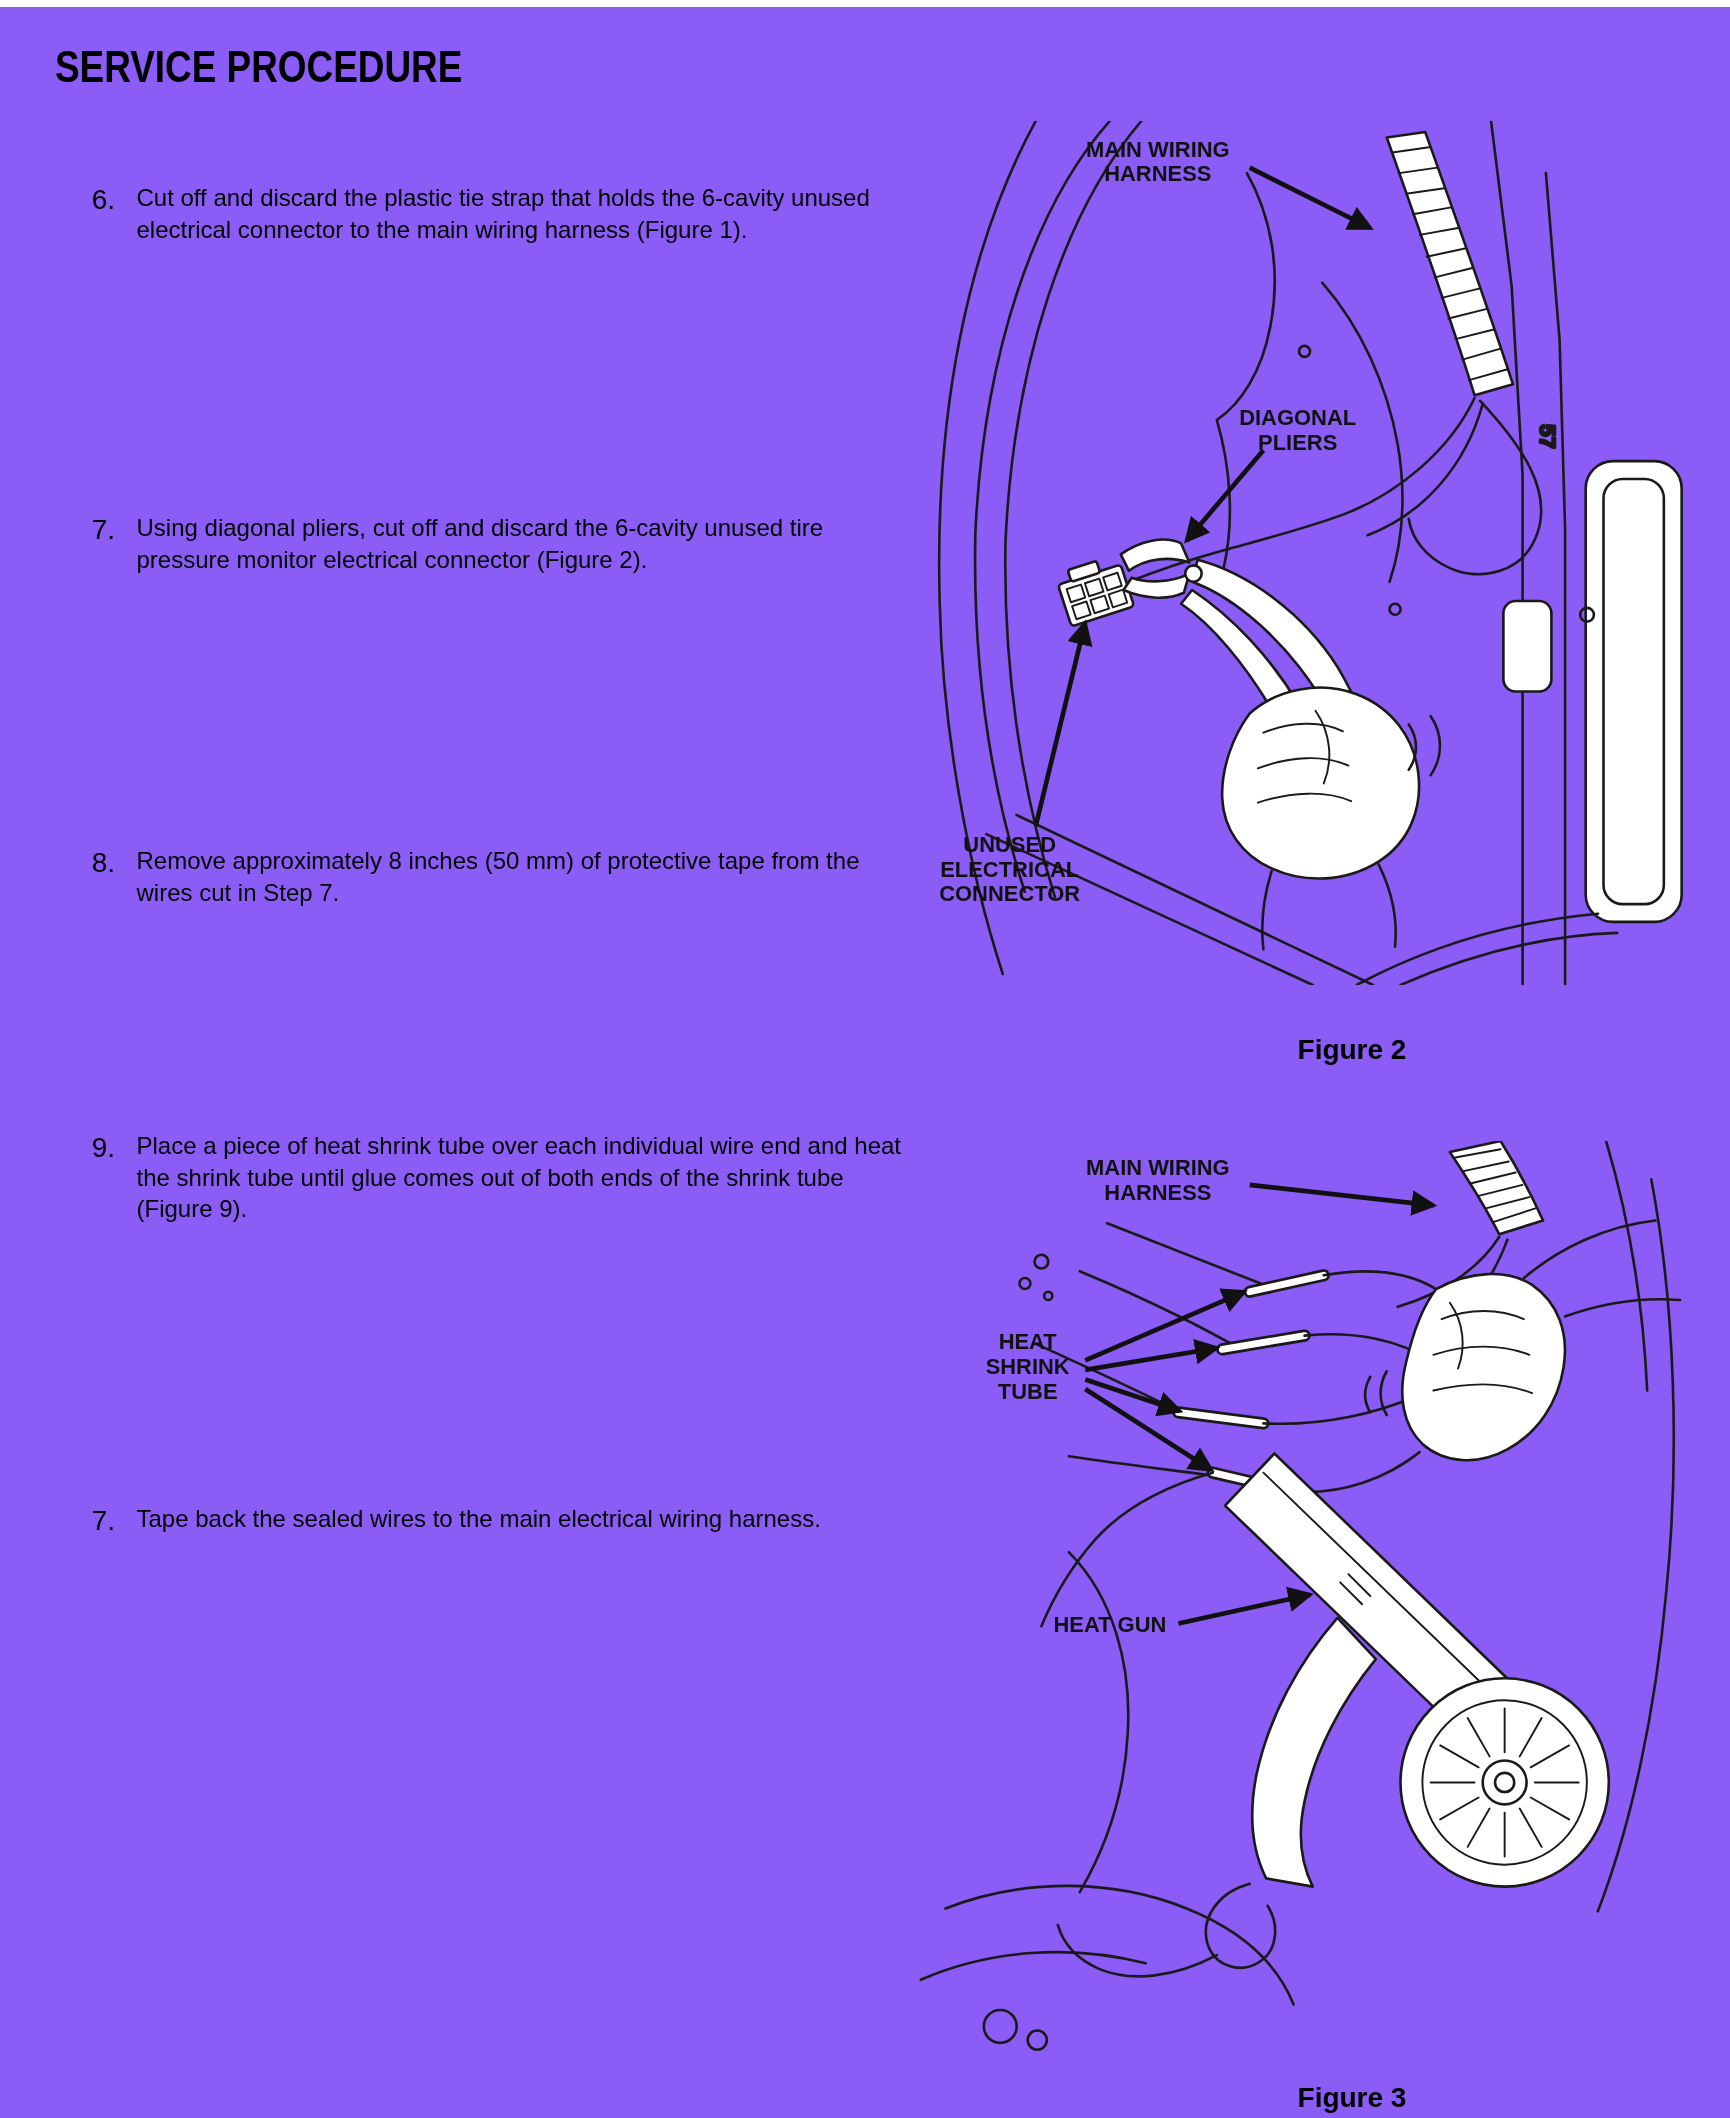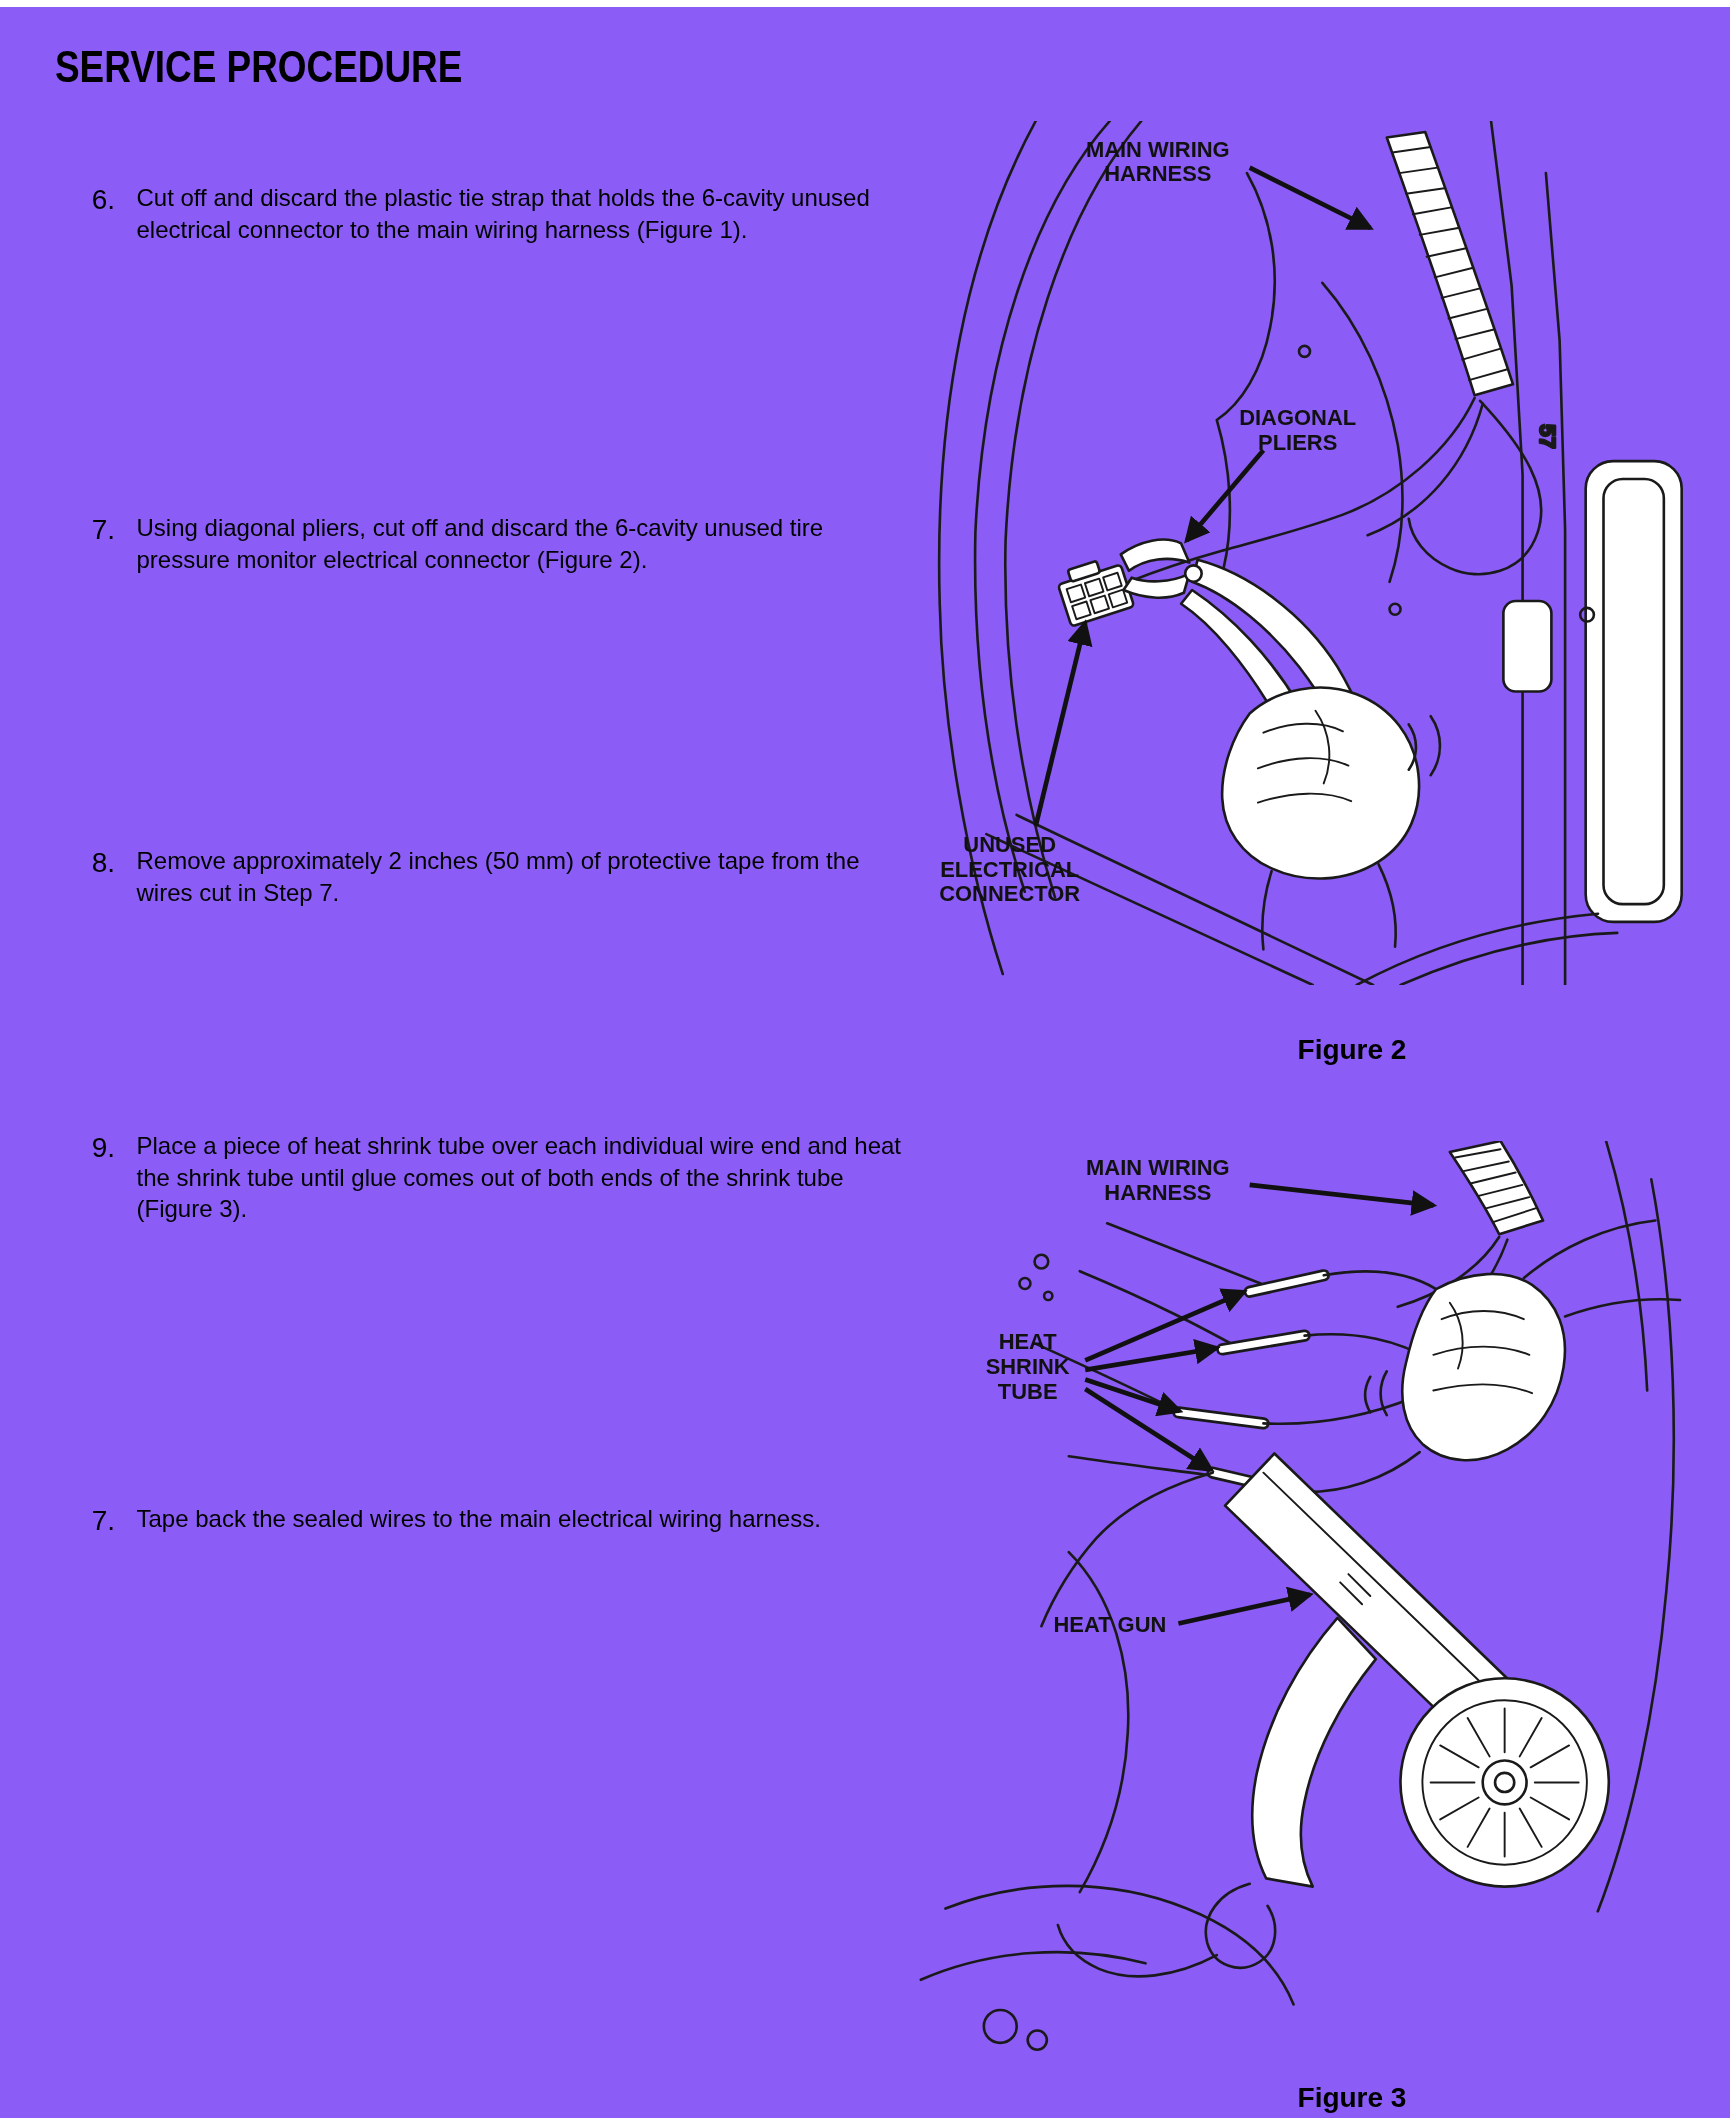--- a/index.html
+++ b/index.html
@@ -42,25 +42,25 @@
   <div class="step" style="top:175px;">
     <div class="step-num">6.</div>
     <div class="step-text">Cut off and discard the plastic tie strap that holds the 6-cavity unused electrical connector to the main wiring harness (Figure 1).</div>
   </div>
   <div class="step" style="top:505px;">
     <div class="step-num">7.</div>
     <div class="step-text">Using diagonal pliers, cut off and discard the 6-cavity unused tire pressure monitor electrical connector (Figure 2).</div>
   </div>
   <div class="step" style="top:838px;">
     <div class="step-num">8.</div>
-    <div class="step-text">Remove approximately 2 inches (50 mm) of protective tape from the wires cut in Step 7.</div>
+    <div class="step-text">Remove approximately 8 inches (50 mm) of protective tape from the wires cut in Step 7.</div>
   </div>
   <div class="step" style="top:1123px;">
     <div class="step-num">9.</div>
-    <div class="step-text">Place a piece of heat shrink tube over each individual wire end and heat the shrink tube until glue comes out of both ends of the shrink tube (Figure 3).</div>
+    <div class="step-text">Place a piece of heat shrink tube over each individual wire end and heat the shrink tube until glue comes out of both ends of the shrink tube (Figure 9).</div>
   </div>
   <div class="step" style="top:1496px;">
     <div class="step-num">7.</div>
     <div class="step-text">Tape back the sealed wires to the main electrical wiring harness.</div>
   </div>
 
   <div class="figure" id="fig2">
     <svg viewBox="0 0 600 630">
       <defs>
         <marker id="ah2" viewBox="0 0 10 10" refX="8.5" refY="5" markerWidth="5.5" markerHeight="5.5" orient="auto-start-reverse">

